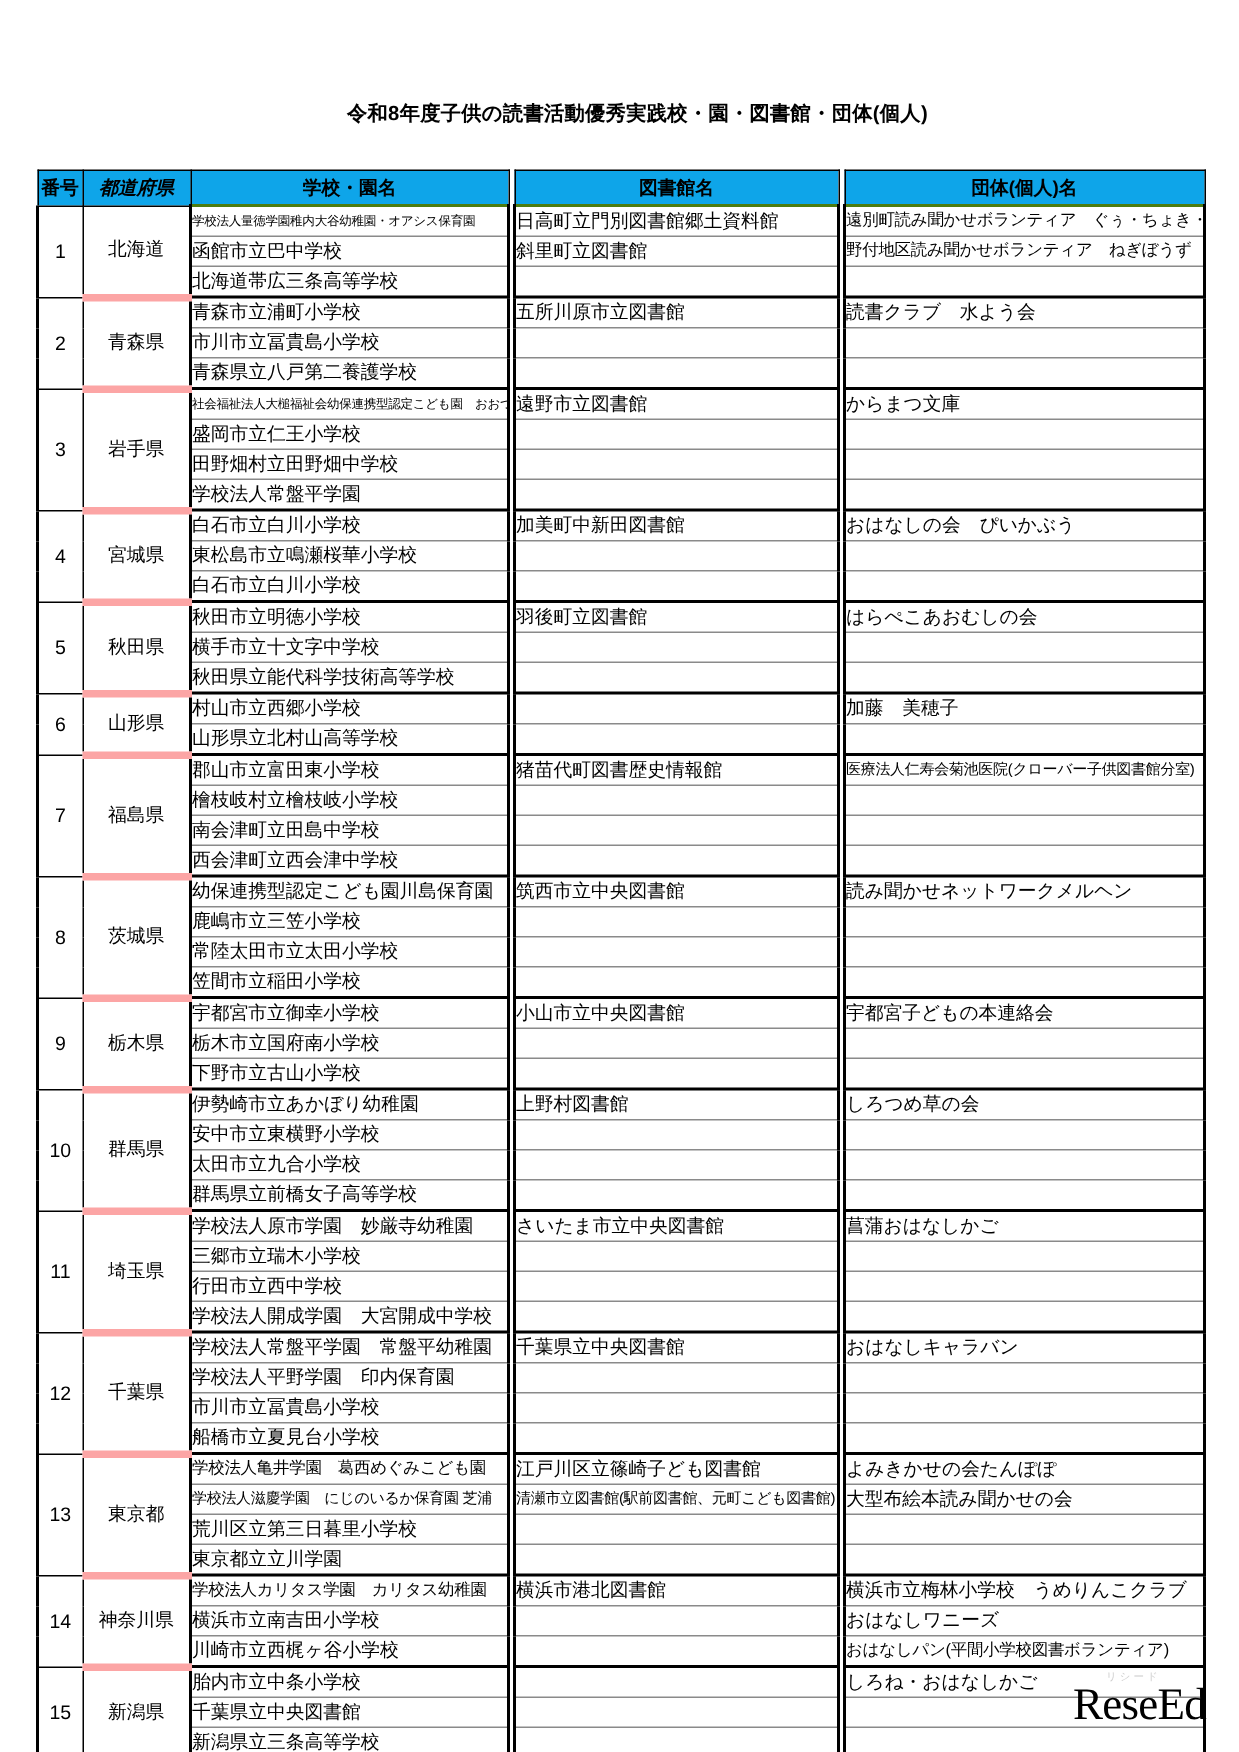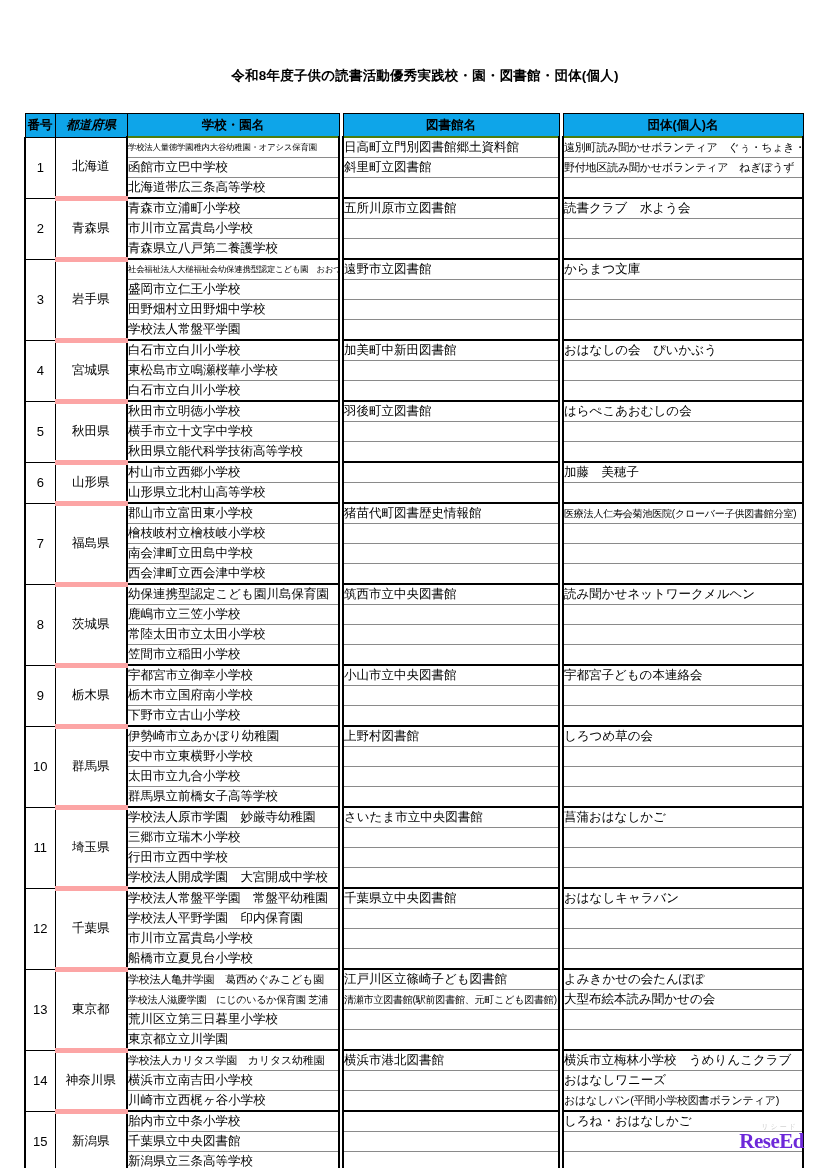--- a/index.html
+++ b/index.html
@@ -124,23 +124,23 @@
   }
   #wm-ruby {
     font-size: 7px;
     color: #cfcfcf;
     letter-spacing: 2px;
     margin-left: 22px;
     margin-bottom: -3px;
     text-align: left;
   }
   #wm-main {
-    font-size: 21px;
-    font-weight: bold;
-    color: #6d28d9;
+    font-size: 30px;
+    font-weight: normal;
+    color: #000000;
     letter-spacing: -0.5px;
     font-family: "Liberation Serif", "DejaVu Serif", serif;
   }
 </style>
 </head>
 <body>
 
 <div id="page">
 
   <div id="title-block">

